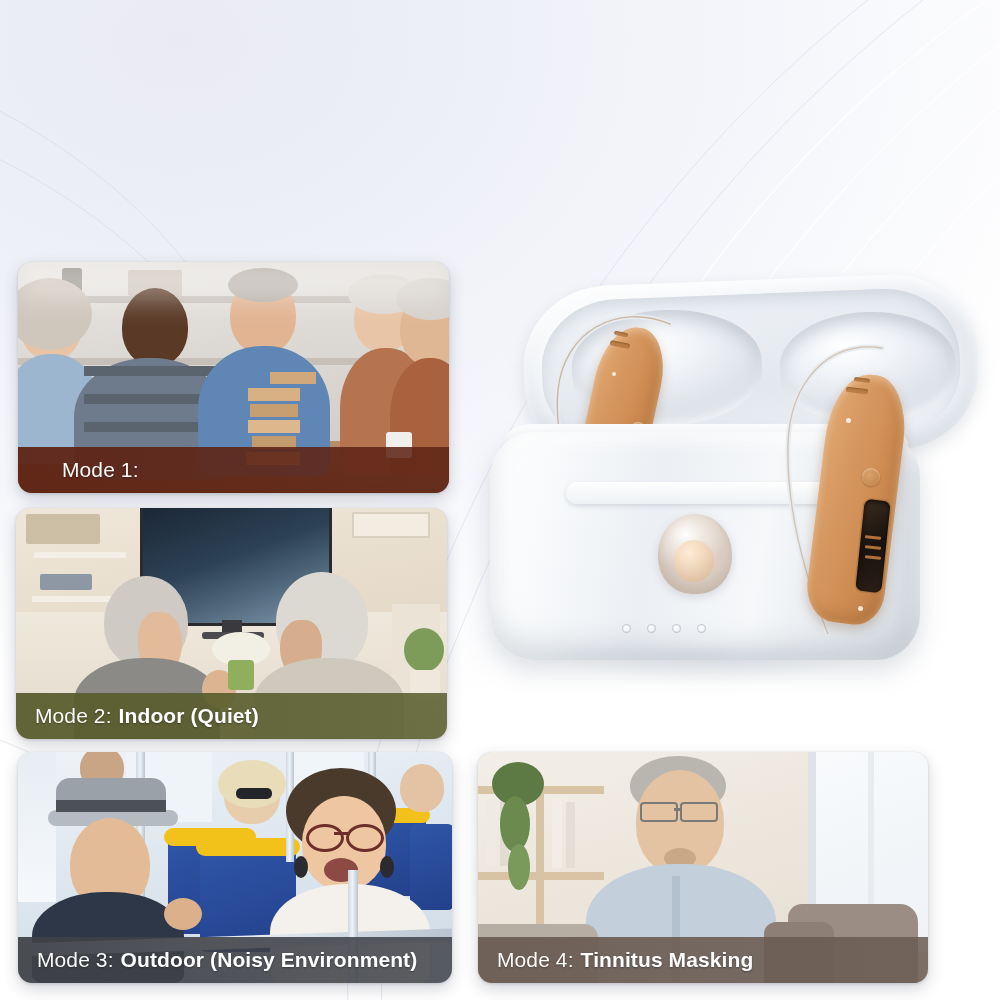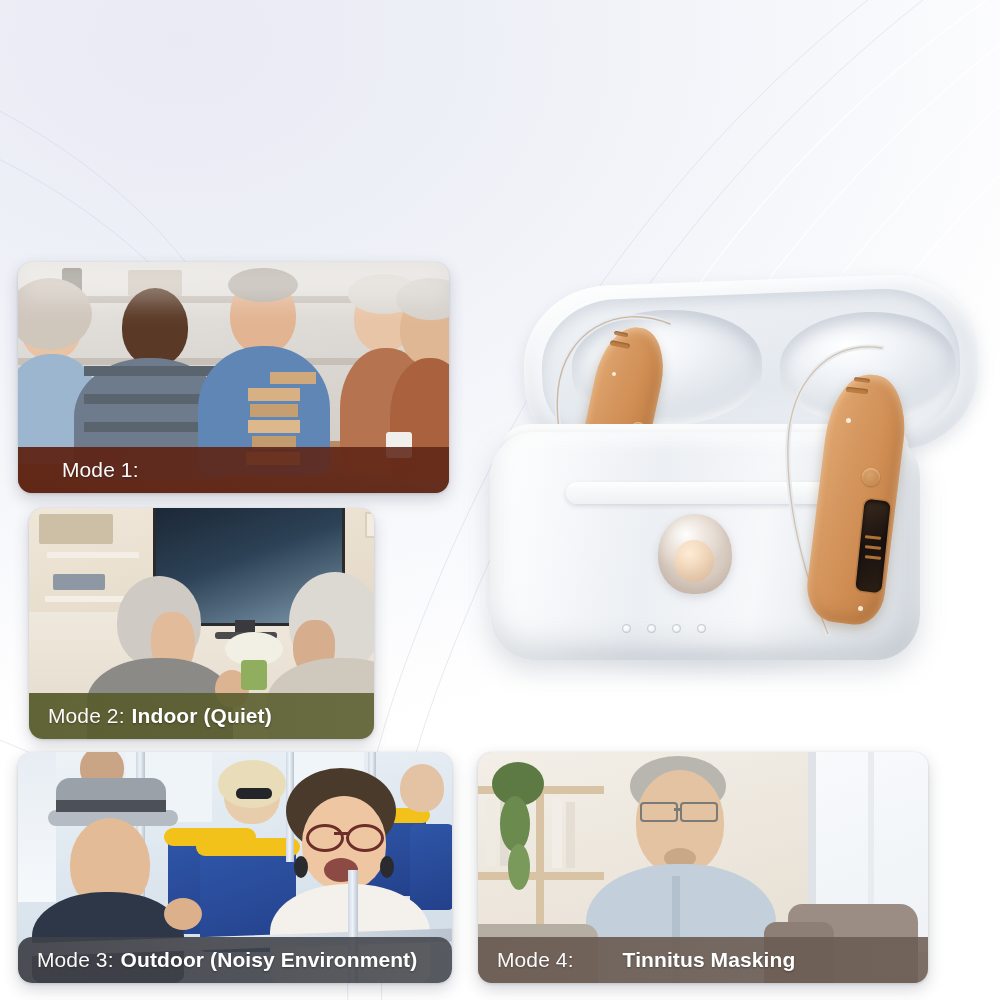--- a/index.html
+++ b/index.html
@@ -42,21 +42,21 @@
     position:absolute;left:0;right:0;bottom:0;height:46px;
     display:flex;align-items:center;padding-left:19px;box-sizing:border-box;
     color:#fff;font-size:21px;letter-spacing:.1px;
     text-shadow:0 1px 2px rgba(0,0,0,.35);
   }
   .cap .mode{font-weight:400;opacity:.97;}
   .cap .name{font-weight:700;margin-left:7px;}
 
   
   #card1{left:18px;top:262px;width:431px;height:231px;}
-  #card2{left:29px;top:508px;width:345px;height:231px;}
+  #card2{left:16px;top:508px;width:431px;height:231px;}
   #card3{left:18px;top:752px;width:434px;height:231px;}
   #card4{left:478px;top:752px;width:450px;height:231px;}
   .blob{border-radius:50%;}
   .softer{filter:blur(12px);}
 
   
   .c1-bg{inset:0;background:linear-gradient(175deg,#e9e6e2 0%,#dcd8d3 40%,#cfc9c2 100%);}
   .c1-shelf{left:0;right:0;height:7px;background:#bfb8af;opacity:.75;}
   .c1-table{left:0;right:0;bottom:0;height:52px;background:linear-gradient(#b98f6a,#8c6244);}
   .head{border-radius:50% 50% 46% 46%;}
@@ -325,21 +325,21 @@
       <div style="left:328px;top:72px;width:32px;height:22px;border:3px solid #6d2e2a;border-radius:50%;"></div>
       <div style="left:316px;top:80px;width:16px;height:3px;background:#6d2e2a;"></div>
       <div class="blob" style="left:306px;top:106px;width:34px;height:24px;background:#8d4a44;"></div>
       <div class="body-sh" style="left:252px;top:132px;width:160px;height:100px;background:#f4f1ec;"></div>
       <div class="blob" style="left:276px;top:104px;width:14px;height:22px;background:#2b2b2f;"></div>
       <div class="blob" style="left:362px;top:104px;width:14px;height:22px;background:#2b2b2f;"></div>
 
       <div class="pole" style="left:0;top:184px;width:434px;height:13px;transform:rotate(-2deg);"></div>
       <div class="pole" style="left:330px;top:118px;width:10px;height:114px;"></div>
     </div>
-    <div class="cap" style="background:linear-gradient(90deg,rgba(63,65,71,.93),rgba(63,65,71,.84));border-radius:14px;">
+    <div class="cap" style="background:linear-gradient(90deg,rgba(63,65,71,.93),rgba(63,65,71,.84));">
       <span class="mode">Mode 3:</span>
       <span class="name">Outdoor (Noisy Environment)</span>
     </div>
   </div>
 
   <div class="card" id="card4">
     <div class="photo">
       <div class="c4-bg"></div>
 
       <div class="c4-window" style="right:0;top:0;width:118px;height:200px;"></div>
@@ -364,21 +364,21 @@
       <div style="left:202px;top:50px;width:34px;height:16px;border:2.5px solid #7c7a77;border-radius:4px;"></div>
       <div style="left:196px;top:56px;width:8px;height:2.5px;background:#7c7a77;"></div>
       <div class="blob" style="left:186px;top:96px;width:32px;height:20px;background:#c9a887;"></div>
       <div class="body-sh" style="left:108px;top:112px;width:190px;height:120px;background:#c3d0dc;"></div>
       <div style="left:194px;top:124px;width:8px;height:108px;background:#b3c1ce;"></div>
 
       <div style="left:310px;top:152px;width:130px;height:80px;background:#9b8d83;border-radius:14px 18px 0 0;"></div>
       <div style="left:286px;top:170px;width:70px;height:62px;background:#8d7f76;border-radius:12px 12px 0 0;"></div>
       <div style="left:0;top:172px;width:120px;height:60px;background:#b6ada3;border-radius:0 14px 0 0;"></div>
     </div>
-    <div class="cap" style="background:linear-gradient(90deg,rgba(107,92,83,.94),rgba(107,92,83,.86));gap:42px;">
+    <div class="cap" style="background:linear-gradient(90deg,rgba(107,92,83,.94),rgba(107,92,83,.86));">
       <span class="mode">Mode 4:</span>
       <span class="name">Tinnitus Masking</span>
     </div>
   </div>
 
   <div id="product">
 
     <div class="p lid"></div>
     <div class="p lid-inner"></div>
     <div class="p well well-l"></div>

